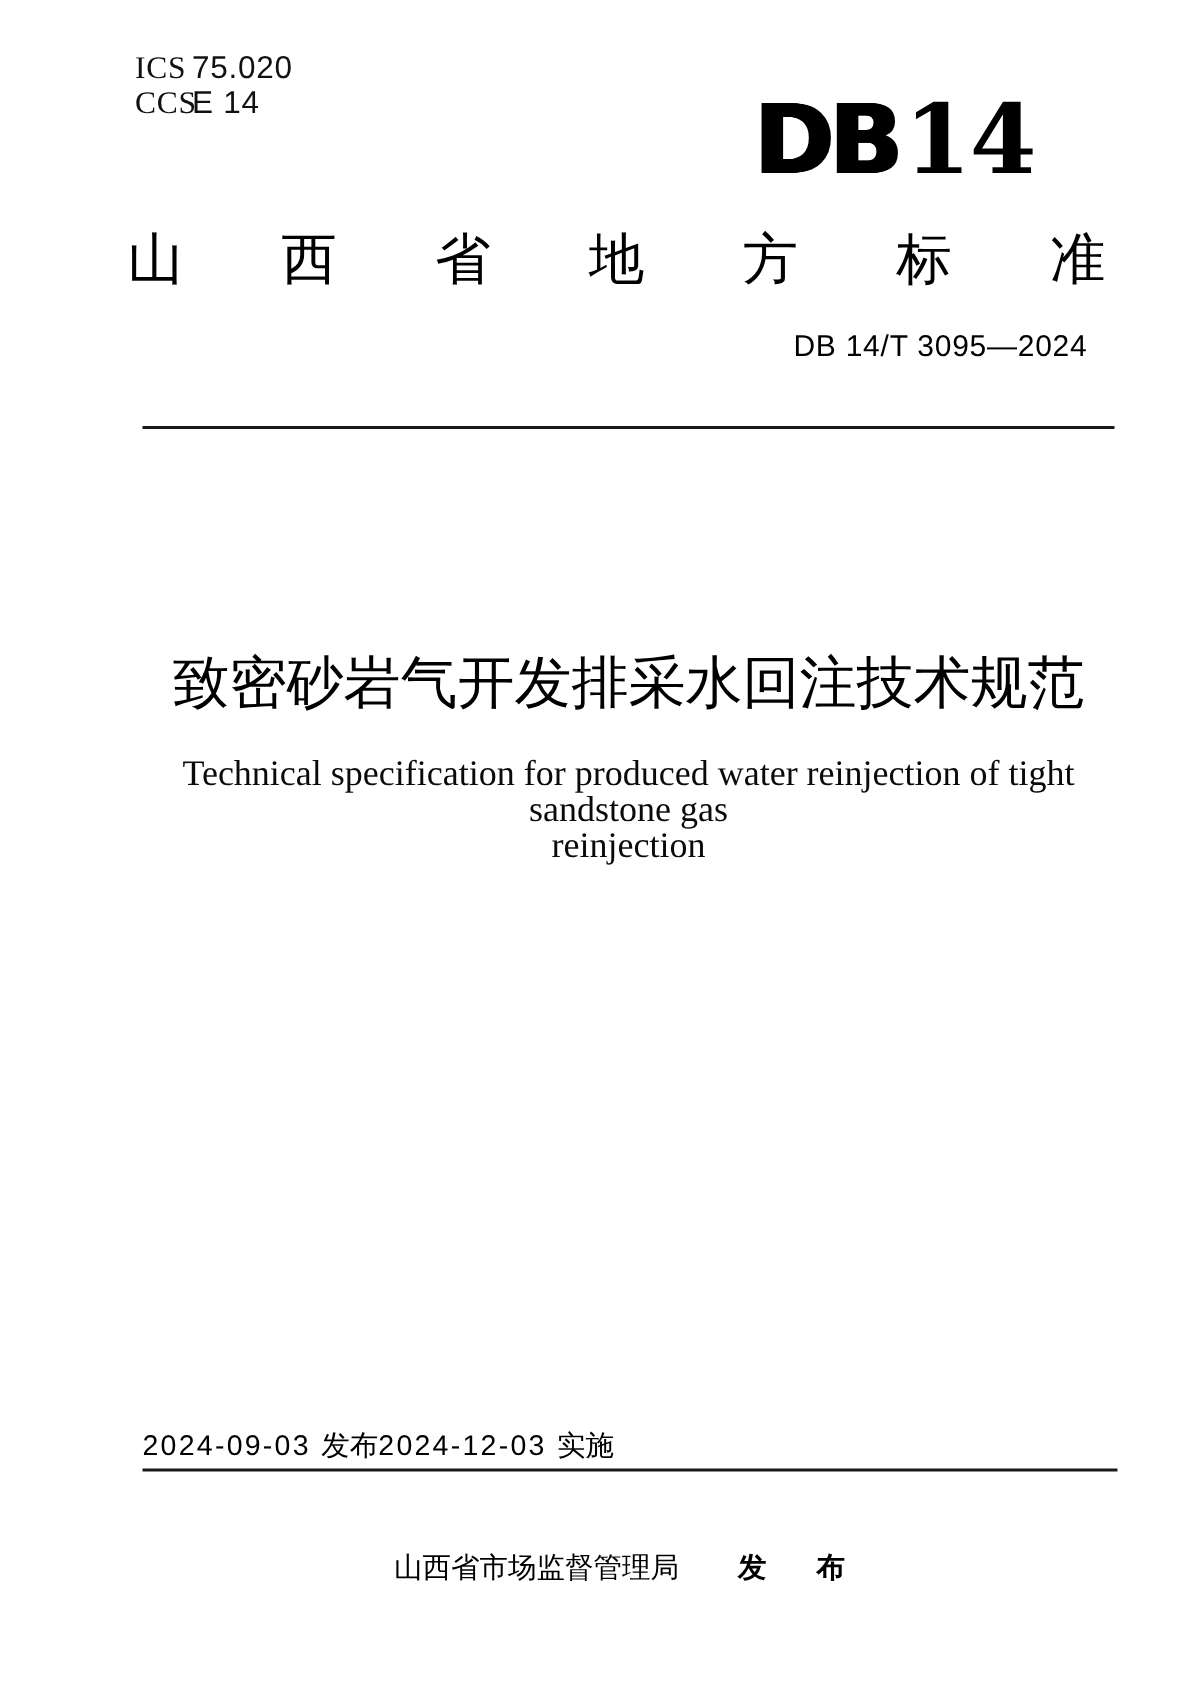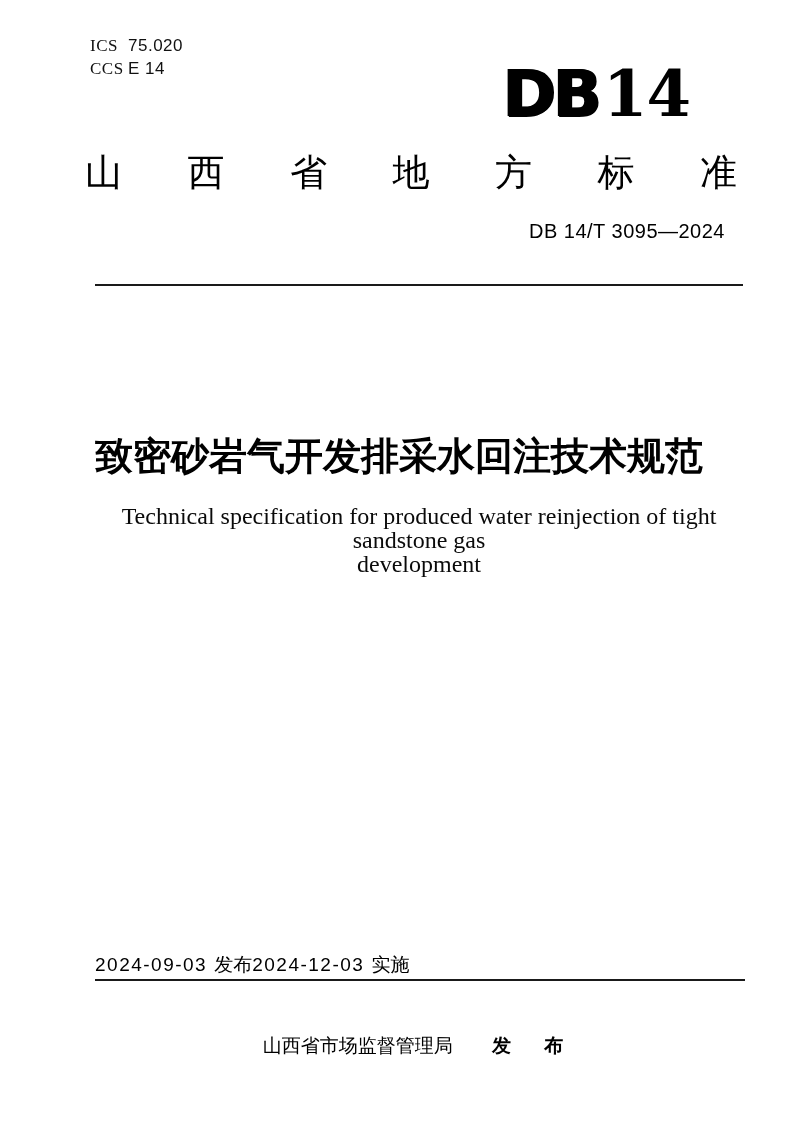--- a/index.html
+++ b/index.html
@@ -15,21 +15,21 @@
     color: #000000;
     font-family: "Liberation Sans", sans-serif;
     overflow: hidden;
   }
 
   
   .meta {
     position: absolute;
     left: 90px;
     top: 34px;
-    font-size: 17px;
+    font-size: 21px;
     line-height: 23px;
     color: #111;
   }
   .meta-row { display: flex; }
   .meta-label {
     font-family: "Liberation Serif", serif;
     width: 38px;
     letter-spacing: 0.5px;
   }
   .meta-value { letter-spacing: 0.5px; }
@@ -93,24 +93,24 @@
     height: 2px;
     background: #1a1a1a;
   }
 
   
   .title-zh {
     position: absolute;
     left: 95px;
     top: 434px;
     width: 648px;
-    text-align: left;
+    text-align: center;
     font-size: 38px;
     line-height: 44px;
-    font-weight: 700;
+    font-weight: 400;
     letter-spacing: 0px;
     white-space: nowrap;
   }
   .title-en {
     position: absolute;
     left: 95px;
     top: 504px;
     width: 648px;
     text-align: center;
     font-family: "Liberation Serif", serif;
@@ -194,21 +194,21 @@
   </div>
 
   <div class="doc-number">DB 14/T 3095—2024</div>
 
   <div class="rule-top"></div>
 
   <div class="title-zh">致密砂岩气开发排采水回注技术规范</div>
 
   <div class="title-en">
     <div>Technical specification for produced water reinjection of tight sandstone gas</div>
-    <div>development</div>
+    <div>reinjection</div>
   </div>
 
   <div class="dates-row">
     <div class="date-group">
       <span class="date-value">2024-09-03</span>
       <span class="date-label">发布</span>
     </div>
     <div class="date-group">
       <span class="date-value">2024-12-03</span>
       <span class="date-label">实施</span>

